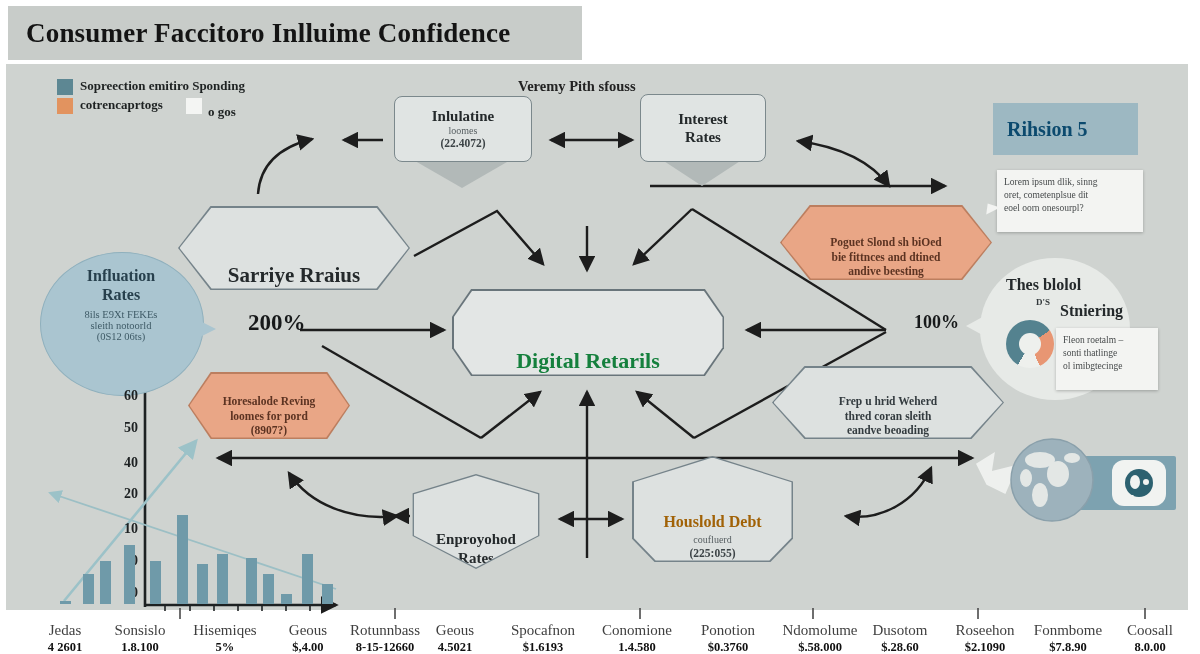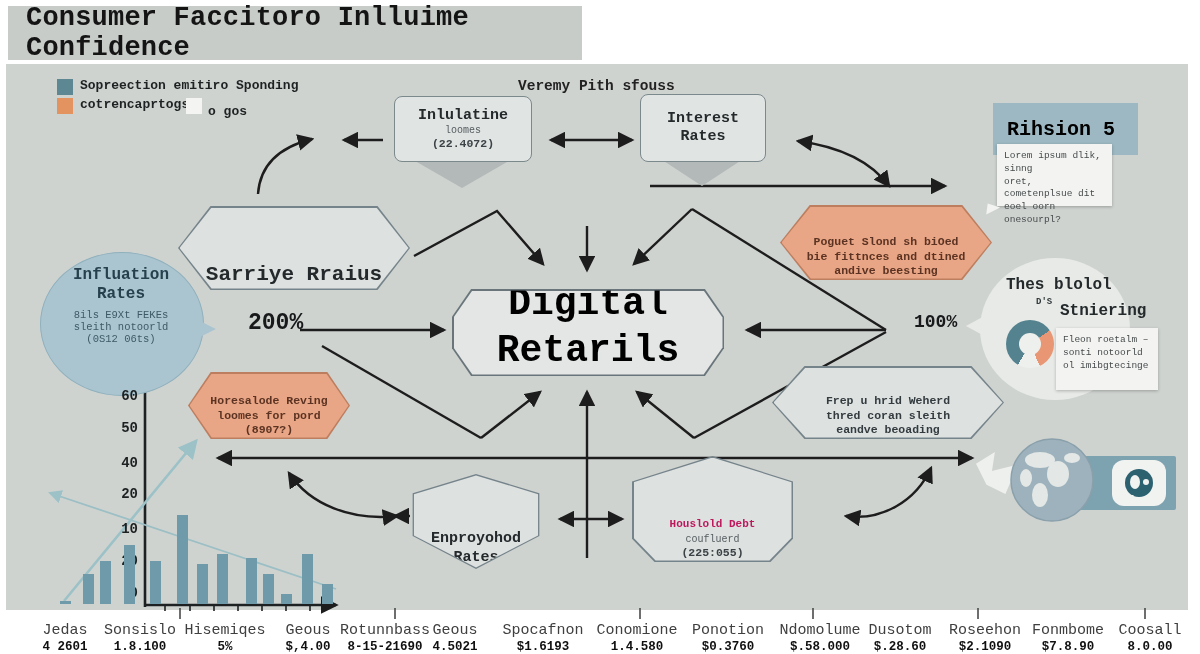--- a/index.html
+++ b/index.html
@@ -1,17 +1,17 @@
 <!DOCTYPE html>
 <html><head>
 <meta charset="utf-8">
 <style>
   html,body{margin:0;padding:0;background:#ffffff;}
   .page{position:relative;width:1200px;height:654px;background:#ffffff;overflow:hidden;
-        font-family:Liberation Mono, monospace;}
+        font-family:Liberation Serif, serif;}
   .panel{position:absolute;left:6px;top:64px;width:1182px;height:546px;background:#cfd3d0;}
   .stage{position:absolute;inset:0;}
   .title-bar{position:absolute;left:8px;top:6px;width:574px;height:54px;background:#c8ccc9;
              display:flex;align-items:center;padding-left:18px;box-sizing:border-box;}
   .title-bar h1{margin:0;font-size:27px;font-weight:700;color:#141414;letter-spacing:.2px;}
   .legend-label{position:absolute;font-size:13px;font-weight:700;color:#1e2222;}
   .swatch{position:absolute;width:16px;height:16px;}
   .subtitle{position:absolute;left:518px;top:78px;font-size:14.5px;font-weight:700;color:#222;}
   .abs{position:absolute;}
   svg.overlay{position:absolute;inset:0;pointer-events:none;}
@@ -42,21 +42,21 @@
         color:#474b4c;font-size:9.5px;line-height:1.35;padding:6px 7px;box-sizing:border-box;}
   .bar{position:absolute;bottom:50px;width:11px;background:#6f9aa9;}
   .ytick{position:absolute;left:104px;width:34px;text-align:right;font-size:14px;font-weight:700;color:#1d2122;}
   .bl{position:absolute;top:622px;transform:translateX(-50%);text-align:center;white-space:nowrap;}
   .bl-n{font-size:15px;color:#3f3f3f;font-weight:400;}
   .bl-v{font-size:12.5px;color:#101010;font-weight:700;margin-top:1px;}
   .donut{position:absolute;border-radius:50%;
          background:conic-gradient(from 210deg,#54828f 0 57%,#e89673 57% 85%,#eef0ed 85% 100%);}
   .donut::after{content:"";position:absolute;inset:13px;border-radius:50%;background:#eef0ed;}
   .rihsion-box{position:absolute;background:#9db8c2;display:flex;align-items:center;
-               padding-left:14px;box-sizing:border-box;font-size:20px;font-weight:700;color:#000000;}
+               padding-left:14px;box-sizing:border-box;font-size:20px;font-weight:700;color:#0c4a6e;}
   .globe-rect{position:absolute;background:#7da2b0;border-radius:2px;}
   .msg-bubble{position:absolute;background:#f1f3f1;border-radius:12px;}
   .msg-bubble::after{content:"";position:absolute;left:8px;bottom:-9px;width:0;height:0;
         border:10px solid transparent;border-top-color:#f1f3f1;border-left-width:4px;}
   .eye{position:absolute;border-radius:50%;background:#2c6170;}
   .eye::after{content:"";position:absolute;left:5px;top:6px;width:10px;height:14px;
         border-radius:50%;background:#f1f3f1;}
   .eye::before{content:"";position:absolute;right:4px;top:10px;width:6px;height:6px;
         border-radius:50%;background:#f1f3f1;}
 </style>
@@ -153,21 +153,21 @@
       <div class="chev" style="left:13px;top:56px;width:110px;height:36px"></div>
       <div class="body" style="left:6px;top:0;width:124px;height:66px">
         <div class="t-med">Interest</div>
         <div class="t-med">Rates</div>
       </div>
     </div>
 
     <div class="rihsion-box" style="left:993px;top:103px;width:145px;height:52px">
       <span>Rihsion 5</span>
     </div>
-    <div class="wbox" style="left:997px;top:144px;width:115px;height:62px">
+    <div class="wbox" style="left:997px;top:170px;width:146px;height:62px">
       <div>Lorem ipsum dlik, sinng</div>
       <div>oret, cometenplsue dit</div>
       <div>eoel oorn onesourpl?</div>
     </div>
     <div class="tail" style="left:984px;top:205px;width:0;height:0;border:11px solid transparent;border-top-color:#f3f4f2;border-left-width:2px;transform:rotate(18deg)"></div>
 
     <div class="shape clip-hex fill-gray" style="left:178px;top:206px;width:232px;height:84px">
       <div class="in clip-hex">
         <div class="t-big">Sarriye Rraius</div>
       </div>
@@ -180,21 +180,21 @@
       <div style="font-size:16px;font-weight:700;color:#27404d;line-height:1.2">Rates</div>
       <div style="font-size:10.5px;color:#3e5a66;margin-top:5px">8ils E9Xt FEKEs</div>
       <div style="font-size:10.5px;color:#3e5a66">sleith notoorld</div>
       <div style="font-size:10.5px;color:#3e5a66">(0S12 06ts)</div>
     </div>
 
     <div class="abs" style="left:248px;top:310px;font-size:23px;font-weight:700;color:#17191a">200%</div>
 
     <div class="shape clip-oct" style="left:452px;top:289px;width:272px;height:87px;background:#69757b">
       <div class="in clip-oct" style="background:#e3e6e5">
-        <div style="font-size:38px;font-weight:700;color:#000000">Digital Retarils</div>
+        <div style="font-size:22px;font-weight:700;color:#15803d">Digital Retarils</div>
       </div>
     </div>
 
     <div class="abs" style="left:914px;top:312px;font-size:18px;font-weight:700;color:#17191a">100%</div>
 
     <div class="shape clip-hex fill-orange" style="left:780px;top:205px;width:212px;height:75px">
       <div class="in clip-hex">
         <div class="t-sm">Poguet Slond sh biOed</div>
         <div class="t-sm">bie fittnces and dtined</div>
         <div class="t-sm">andive beesting</div>
@@ -202,21 +202,21 @@
     </div>
 
     <div class="blob" style="left:980px;top:258px;width:150px;height:142px;background:#e7eae7"></div>
     <div class="tail" style="left:966px;top:314px;width:22px;height:24px;background:#e7eae7;clip-path:polygon(100% 0,0 50%,100% 100%)"></div>
     <div class="abs" style="left:1006px;top:276px;font-size:16px;font-weight:700;color:#24292b">Thes blolol</div>
     <div class="abs" style="left:1036px;top:297px;font-size:9px;font-weight:700;color:#33393b">D'S</div>
     <div class="abs" style="left:1060px;top:302px;font-size:16px;font-weight:700;color:#24292b">Stniering</div>
     <div class="donut" style="left:1006px;top:320px;width:48px;height:48px"></div>
     <div class="wbox" style="left:1056px;top:328px;width:102px;height:62px">
       <div>Fleon roetalm –</div>
-      <div>sonti notoorld</div>
+      <div>sonti thatlinge</div>
       <div>ol imibgtecinge</div>
     </div>
 
     <div class="shape clip-hex fill-orange" style="left:188px;top:372px;width:162px;height:67px">
       <div class="in clip-hex">
         <div class="t-sm">Horesalode Reving</div>
         <div class="t-sm">loomes for pord</div>
         <div class="t-sm">(8907?)</div>
       </div>
     </div>
@@ -231,21 +231,21 @@
 
     <div class="shape clip-vhex fill-gray" style="left:404px;top:472px;width:144px;height:97px">
       <div class="in clip-vhex">
         <div class="t-med">Enproyohod</div>
         <div class="t-med">Rates</div>
       </div>
     </div>
 
     <div class="shape clip-pent fill-gray" style="left:632px;top:456px;width:161px;height:106px">
       <div class="in clip-pent">
-        <div style="font-size:11px;font-weight:700;color:#be185d">Houslold Debt</div>
+        <div style="font-size:16px;font-weight:700;color:#a16207">Houslold Debt</div>
         <div class="t-xs" style="color:#555d60;margin-top:2px">coufluerd</div>
         <div class="t-sm" style="color:#3c4346">(225:055)</div>
       </div>
     </div>
 
     <div class="tail" style="left:976px;top:452px;width:42px;height:42px;background:#eef0ee;clip-path:polygon(0 28%,45% 0,38% 45%,100% 30%,70% 100%,25% 78%)"></div>
     <div class="globe-rect" style="left:1048px;top:456px;width:128px;height:54px"></div>
     <svg class="abs" style="left:1010px;top:438px" width="84" height="84" viewBox="0 0 84 84">
       <circle cx="42" cy="42" r="41" fill="#9db2bc"></circle>
       <g fill="#e9ece9" opacity="0.92">
@@ -298,21 +298,21 @@
         <div class="bl" style="left:225px">
      <div class="bl-n">Hisemiqes</div>
      <div class="bl-v">5%</div>
         </div>
         <div class="bl" style="left:308px">
      <div class="bl-n">Geous</div>
      <div class="bl-v">$,4.00</div>
         </div>
         <div class="bl" style="left:385px">
      <div class="bl-n">Rotunnbass</div>
-     <div class="bl-v">8-15-21690</div>
+     <div class="bl-v">8-15-12660</div>
         </div>
         <div class="bl" style="left:455px">
      <div class="bl-n">Geous</div>
      <div class="bl-v">4.5021</div>
         </div>
         <div class="bl" style="left:543px">
      <div class="bl-n">Spocafnon</div>
      <div class="bl-v">$1.6193</div>
         </div>
         <div class="bl" style="left:637px">

